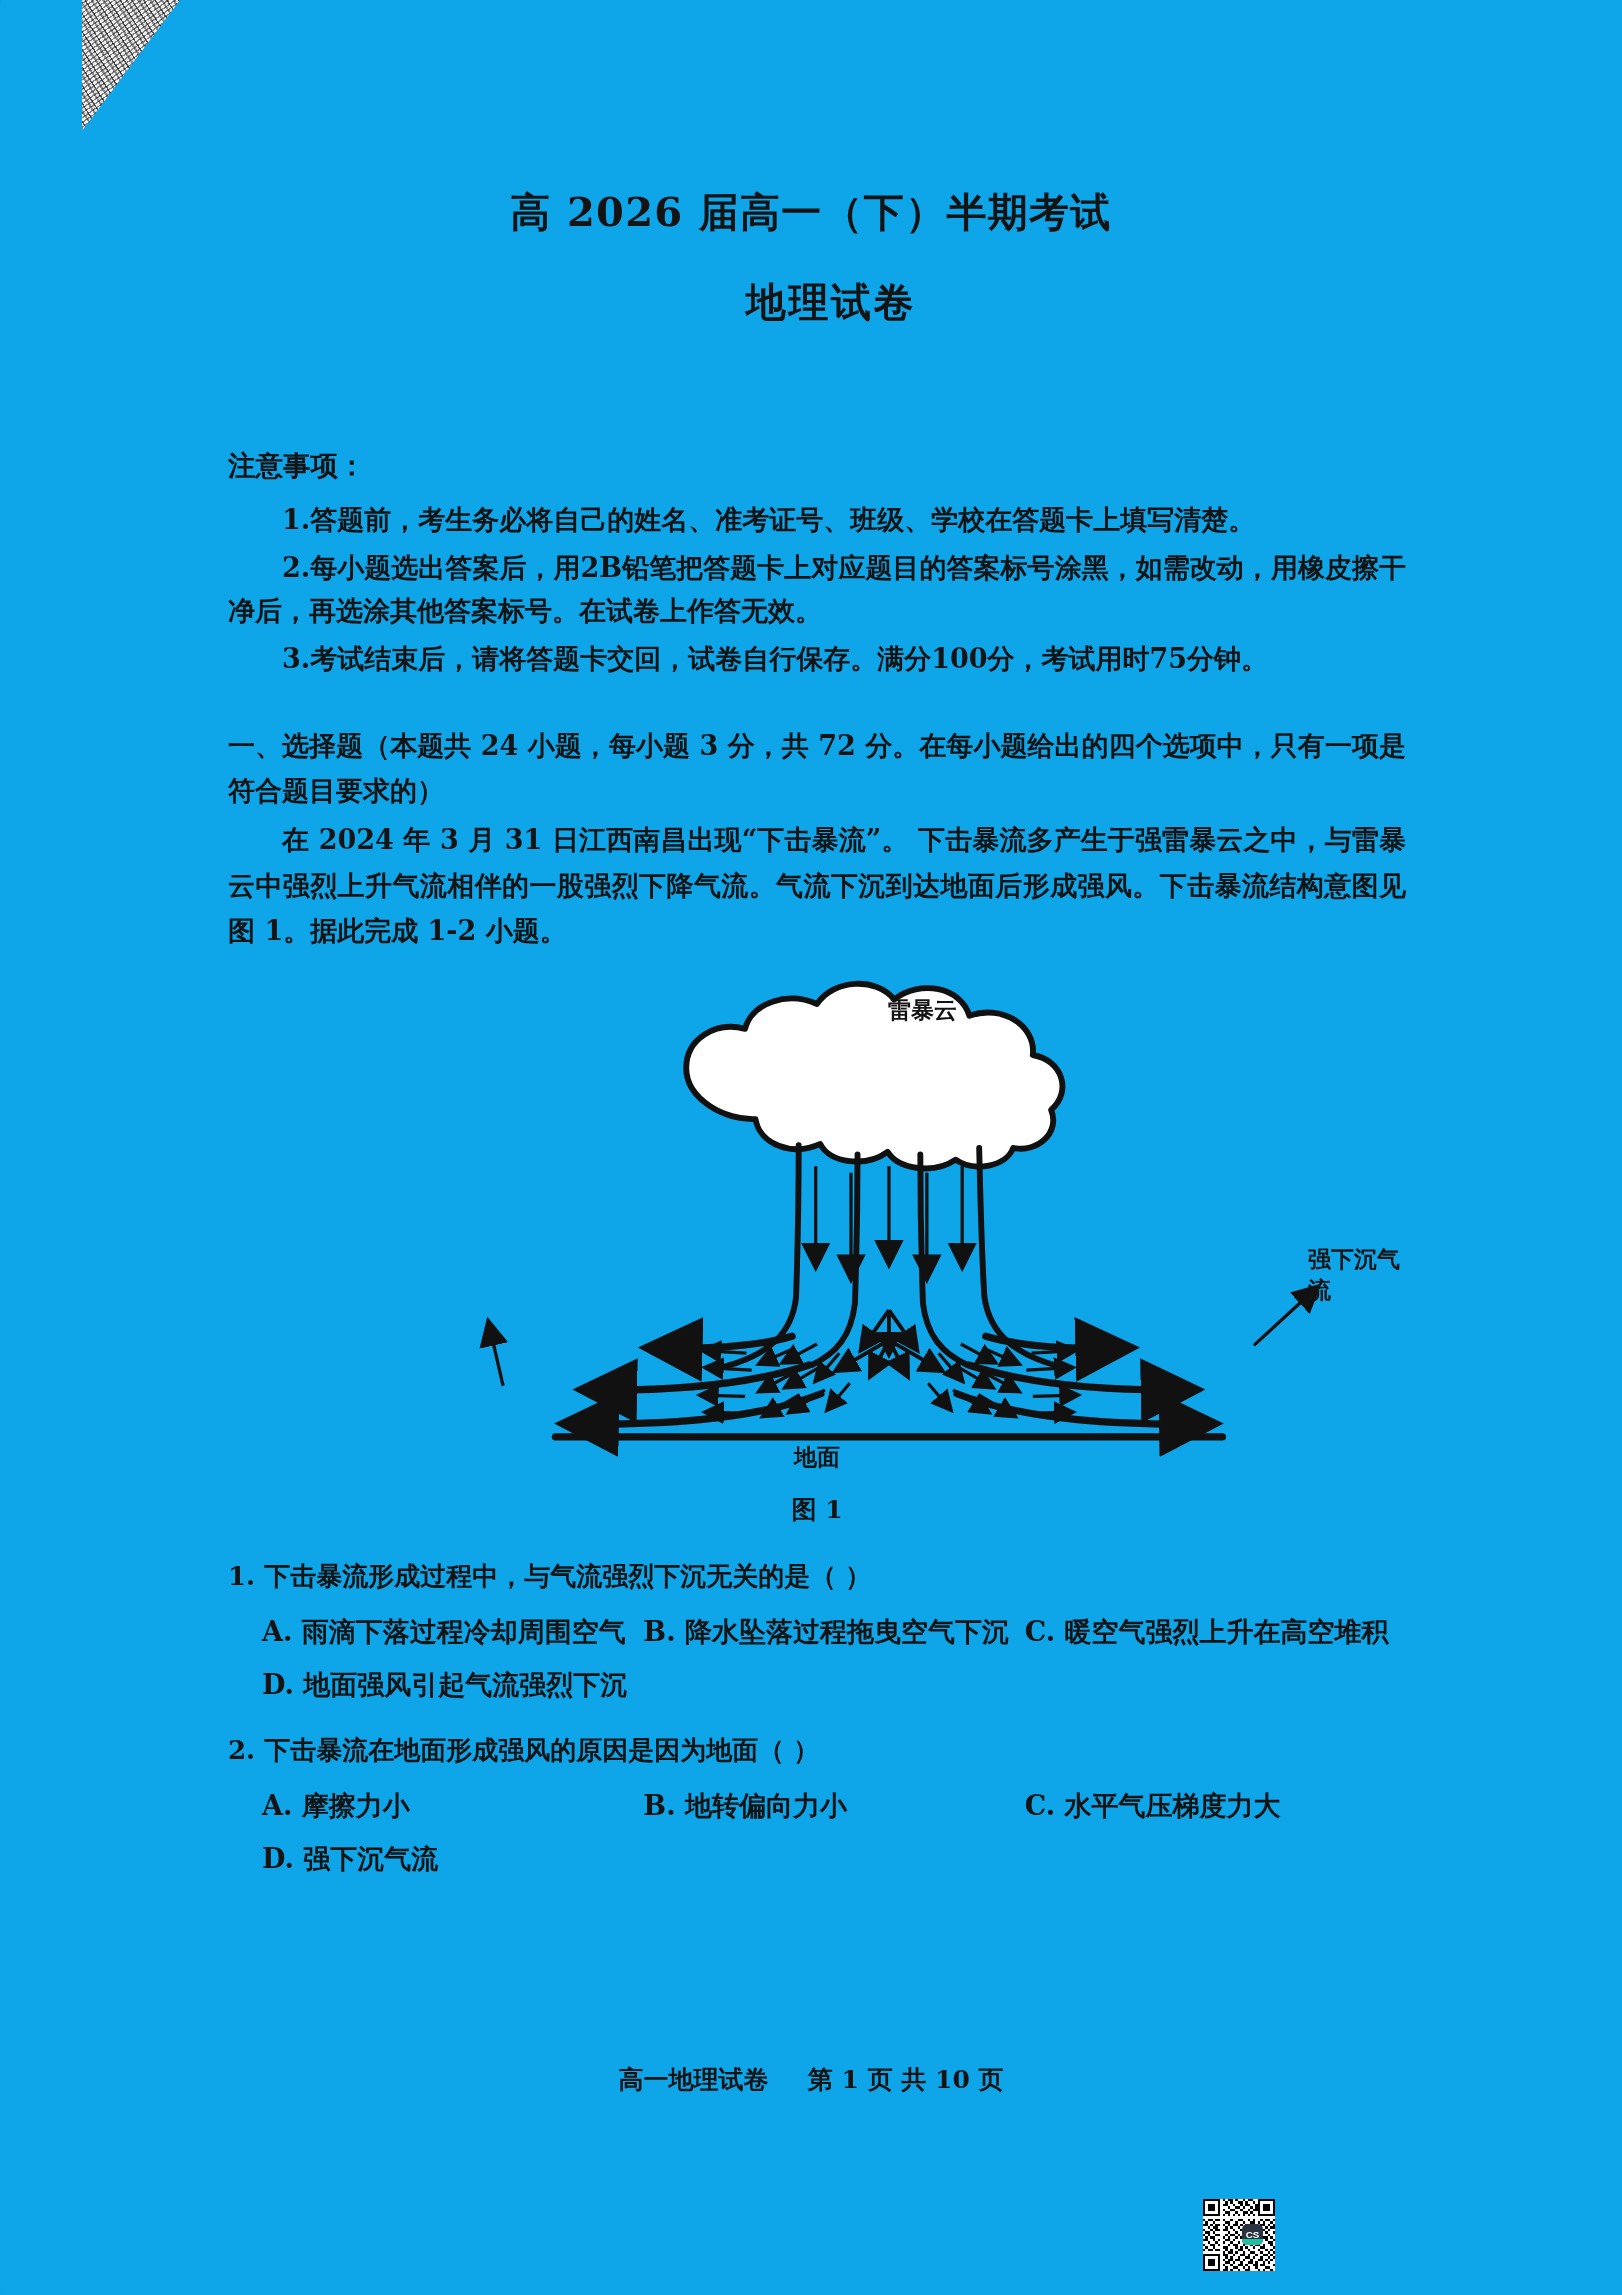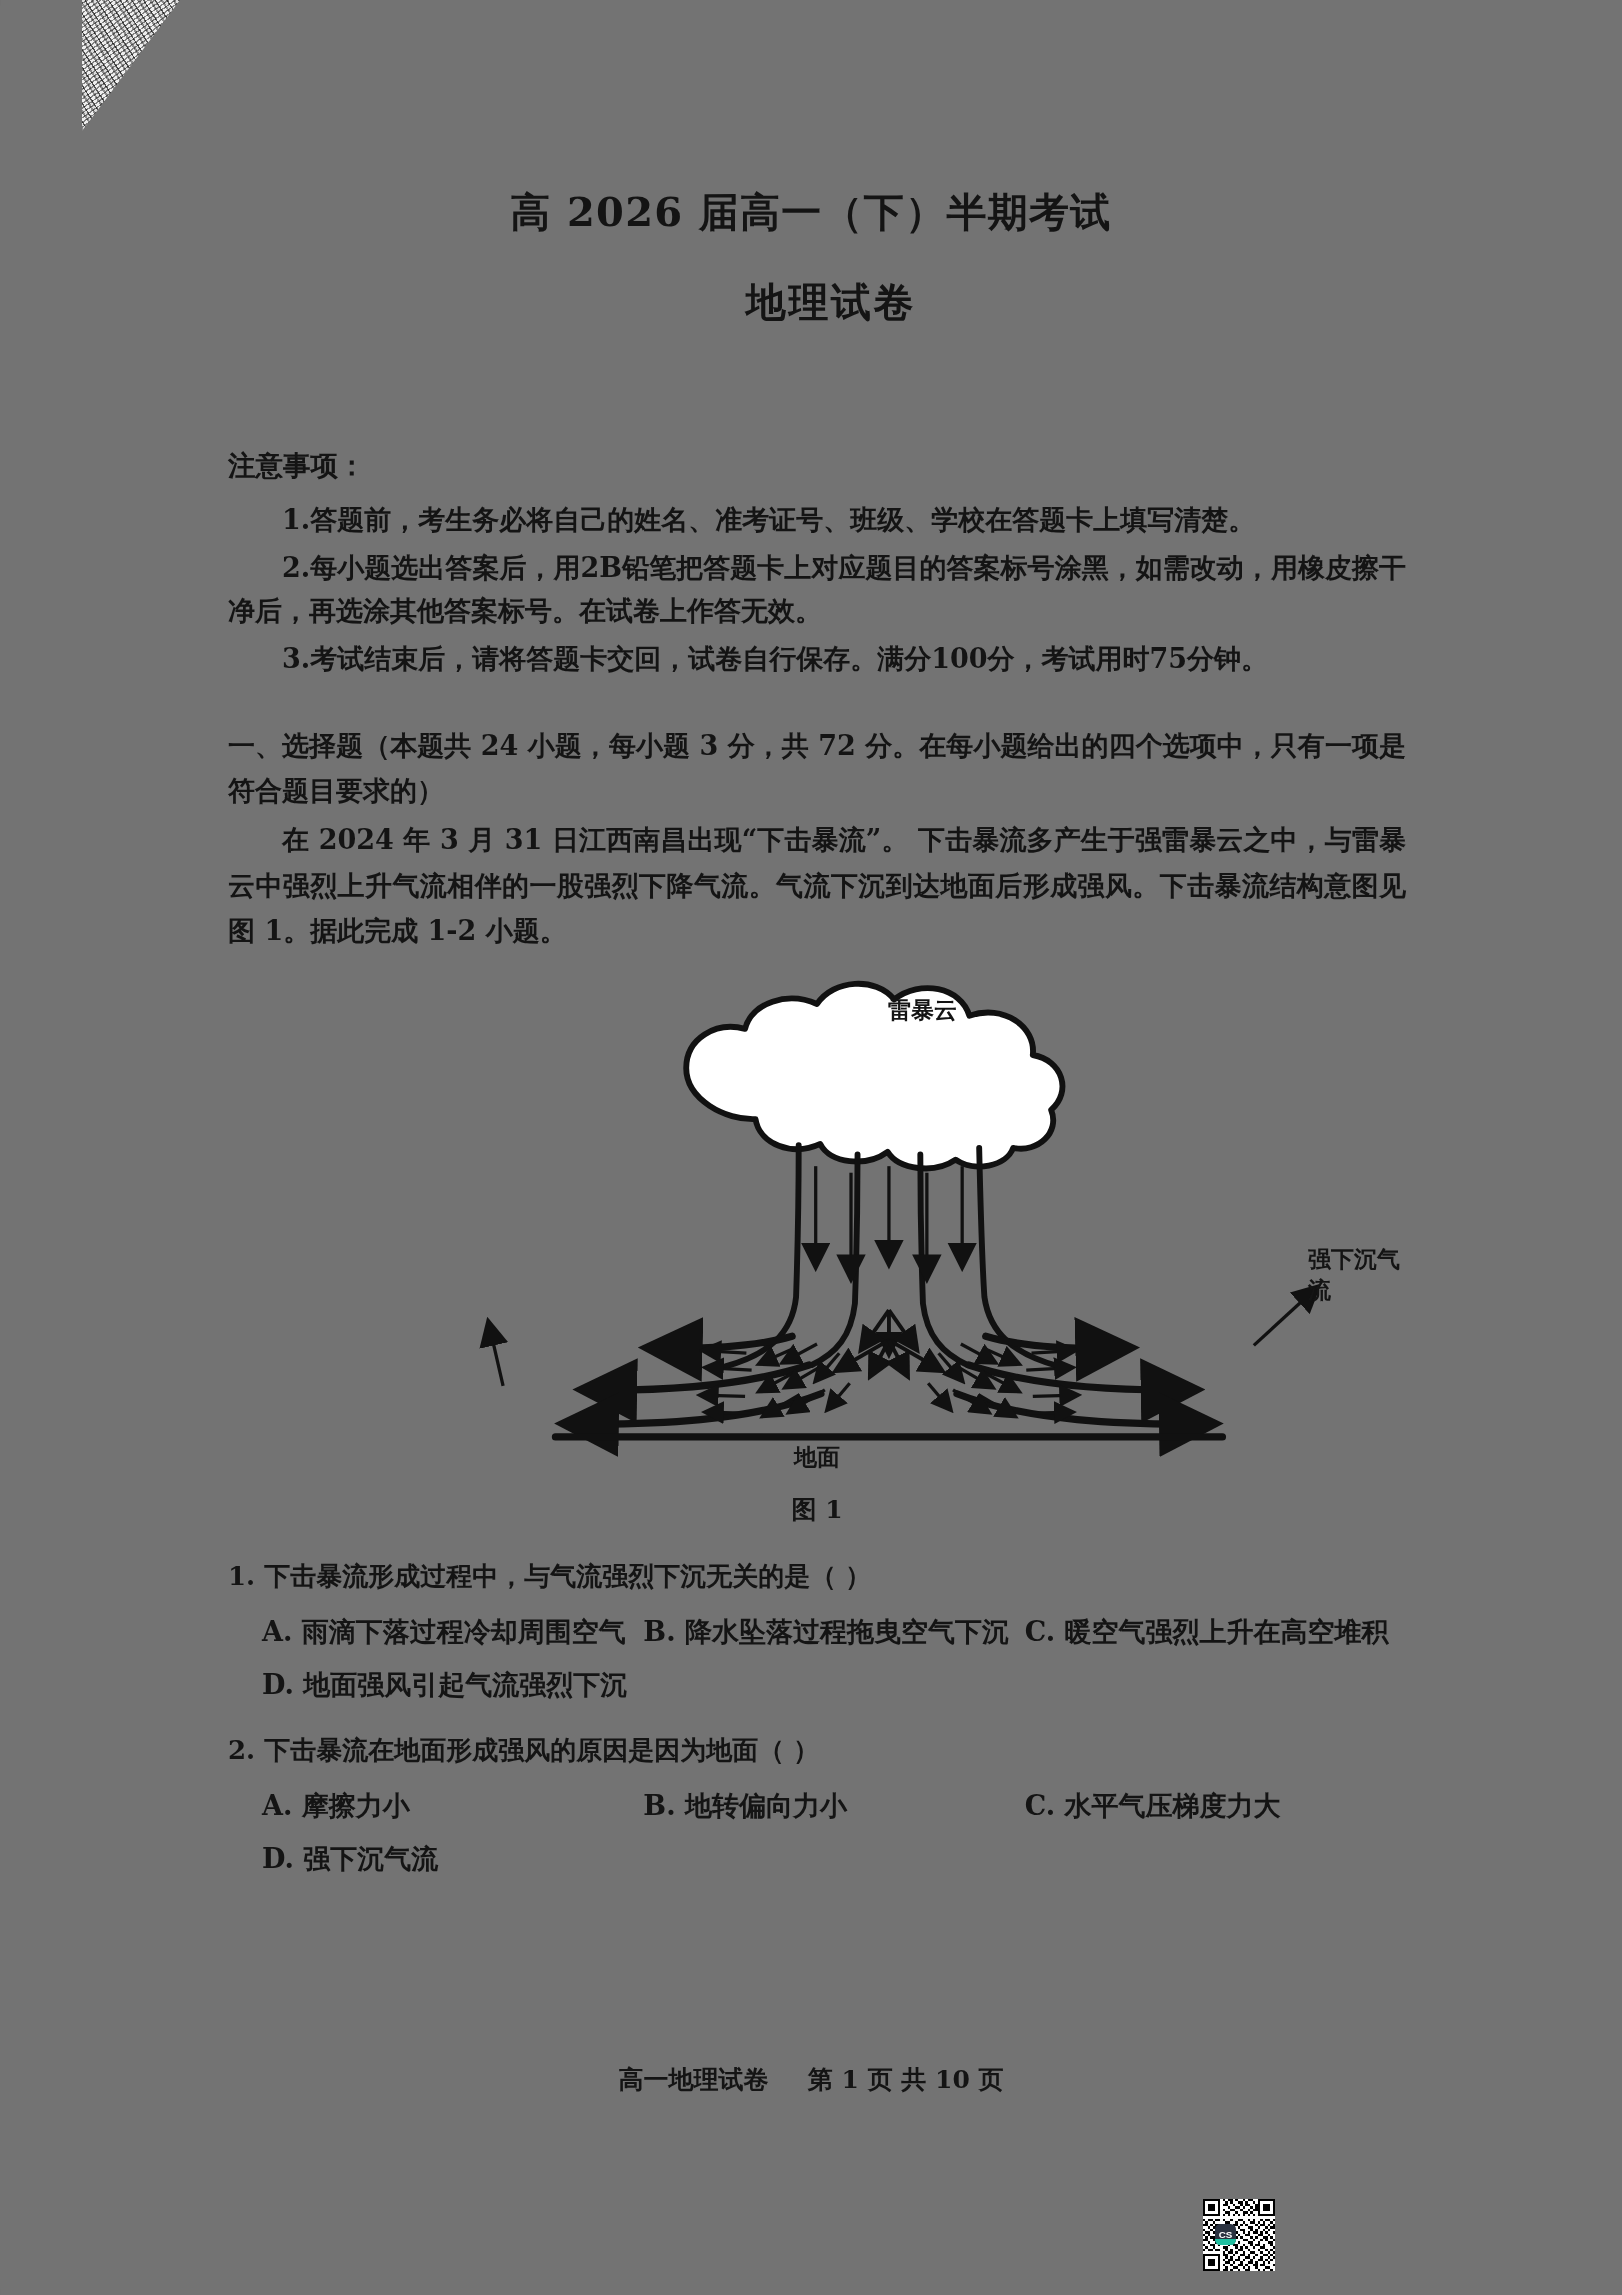--- a/index.html
+++ b/index.html
@@ -4,21 +4,21 @@
 <style>
   html, body {
     margin: 0;
     padding: 0;
     background: #ffffff;
   }
   .page {
     position: relative;
     width: 1622px;
     height: 2295px;
-    background: #737373;
+    background: #0ea5e9;
     overflow: hidden;
     font-family: "DejaVu Serif", "Liberation Serif", serif;
     color: #141414;
   }
   
   .scan-noise {
     position: absolute;
     inset: 0;
     pointer-events: none;
     background:
@@ -156,21 +156,21 @@
   
   .qr {
     position: absolute;
     top: 2199px;
     left: 1203px;
     width: 72px;
     height: 72px;
   }
   .qr-logo {
     position: absolute;
-    left: 12px;
+    left: 39px;
     top: 25px;
     width: 21px;
     height: 21px;
     border-radius: 5.2px;
     display: flex;
     align-items: center;
     justify-content: center;
     font-family: "Liberation Sans", sans-serif;
     font-size: 9.8px;
     font-weight: 700;

